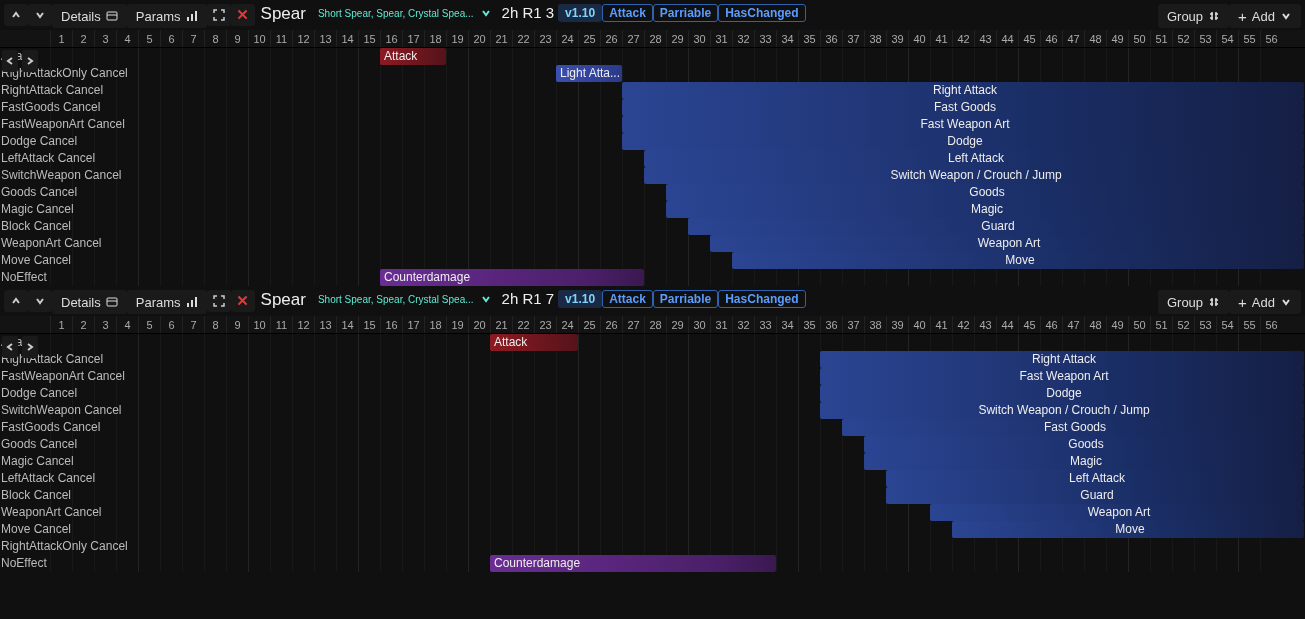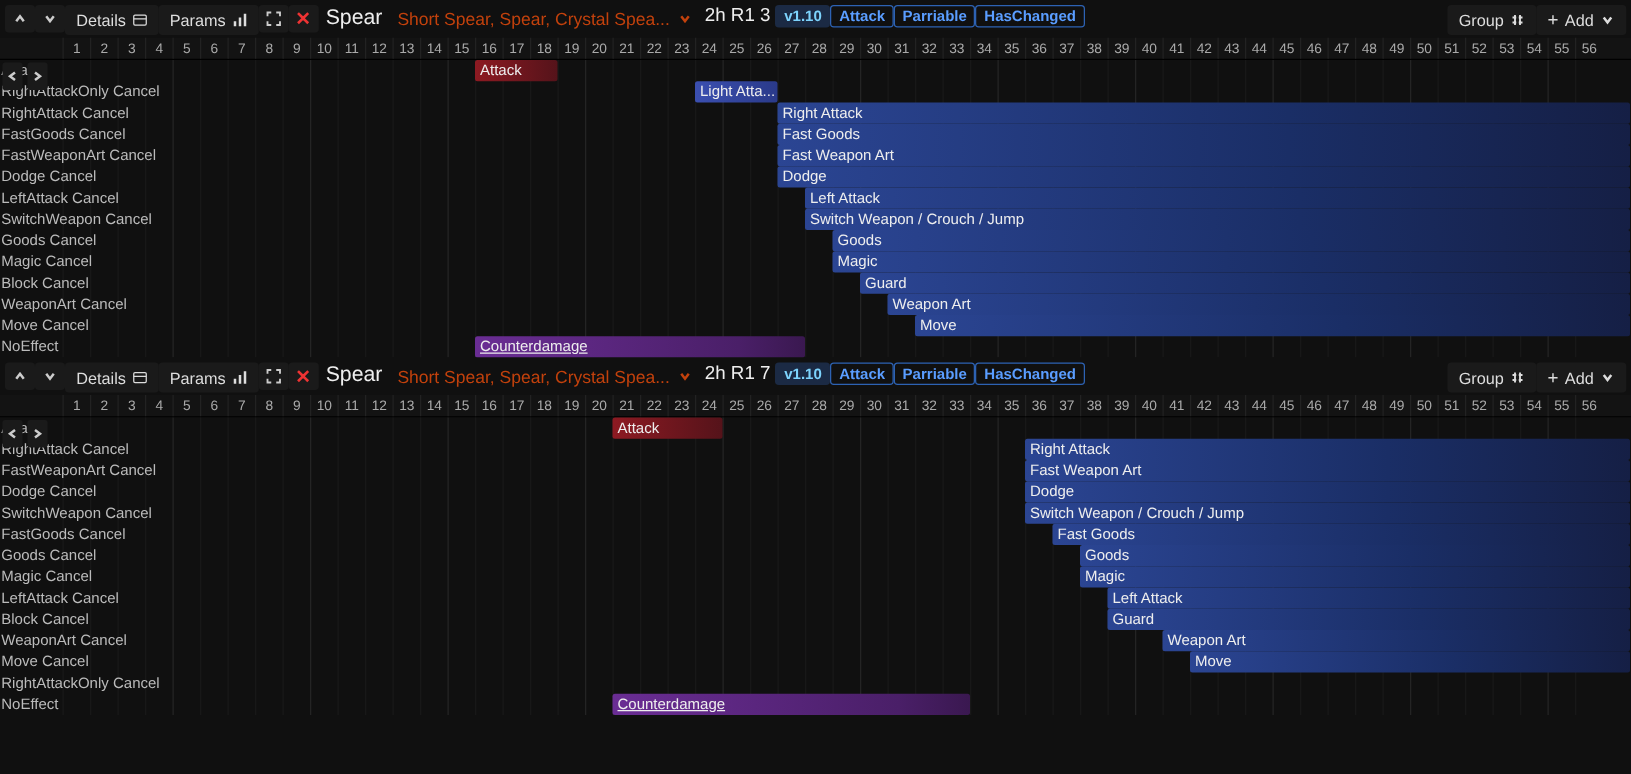--- a/index.html
+++ b/index.html
@@ -3,39 +3,39 @@
 <meta charset="utf-8">
 <style>
 *{margin:0;padding:0;box-sizing:border-box;font-family:"Segoe UI",Arial,sans-serif;}
 body{background:#101010;color:#ccc;font-size:13px;overflow:hidden;width:1305px;}
 .panel{display:flex;flex-direction:column;position:relative;}
 .toolbar{display:flex;align-items:flex-start;gap:0;padding:4px;background:#101010;height:30px;}
 .ico-btn{width:24px;height:22px;display:flex;align-items:center;justify-content:center;background:#1a1a1a;border:none;color:#ccc;cursor:pointer;border-radius:3px;}
 .btn{display:flex;align-items:center;gap:5px;padding:3px 9px;background:#1a1a1a;border:none;color:#ddd;cursor:pointer;border-radius:3px;font-size:13px;height:24px;}
 .close-btn{color:#e33;font-weight:bold;font-size:15px;}
 .title{color:#eee;font-size:17px;padding:0 6px;}
-.dropdown{display:flex;align-items:center;gap:6px;padding:3px 6px;cursor:pointer;font-size:14px;color:#c2410c;}
+.dropdown{display:flex;align-items:center;gap:6px;padding:3px 6px;cursor:pointer;font-size:10px;color:#5eead4;}
 .attack-name{color:#eee;font-size:15px;padding:0 4px;}
 .version{background:#1b2a44;color:#7dd3fc;padding:2px 7px;border-radius:3px;font-size:12px;font-weight:600;}
 .tag{border:1px solid #2d62b3;color:#5a9dff;padding:1px 6px;border-radius:3px;font-size:12px;font-weight:600;}
 .timeline-wrap{position:relative;overflow:hidden;}
 .ruler{display:flex;background:#131313;height:18px;border-bottom:1px solid #000;position:relative;padding-left:50px;}
 .ruler-tick{width:22px;text-align:center;color:#aaa;font-size:11px;flex-shrink:0;position:relative;line-height:18px;border-left:1px solid #222;}
 .body{position:relative;background:#101010;}
 .grid{position:absolute;top:0;left:50px;right:0;bottom:0;display:flex;pointer-events:none;}
 .grid>div{width:22px;border-left:1px solid #181818;flex-shrink:0;}
 .grid>div.strong{border-left:1px solid #242424;}
 .rows{position:relative;}
 .row{height:17px;position:relative;}
 .row-label{position:absolute;left:0;top:0;font-size:12px;color:#bbb;white-space:nowrap;z-index:2;padding-left:1px;line-height:17px;}
 .bar{position:absolute;top:0;height:17px;border-radius:2px;font-size:12px;color:#eee;line-height:17px;padding-left:4px;white-space:nowrap;overflow:hidden;z-index:3;}
 .bar.attack{background:linear-gradient(90deg,#8d1a22 0%,#55131a 100%);}
 .bar.light{background:linear-gradient(90deg,#3b4fb0 0%,#2a3a8a 100%);}
-.bar.blue{background:linear-gradient(90deg,#2b4593 0%,#1a2e66 60%,#151f45 100%);}
-.bar.counter{background:linear-gradient(90deg,#6a2d94 0%,#4a1f68 80%,#3a1850 100%);text-decoration:underline;}
+.bar.blue{background:linear-gradient(90deg,#2b4593 0%,#1a2e66 60%,#151f45 100%);text-align:center;}
+.bar.counter{background:linear-gradient(90deg,#6a2d94 0%,#4a1f68 80%,#3a1850 100%);}
 .nav-arrows{position:absolute;left:2px;top:20px;display:flex;gap:4px;z-index:5;}
 .nav-btn{width:16px;height:22px;background:#1a1a1a;border:none;color:#ccc;cursor:pointer;border-radius:2px;font-size:11px;display:flex;align-items:center;justify-content:center;}
 svg{display:block;}
 </style>
 </head>
 <body>
 
 <div id="root">
   <div class="panel">
 

